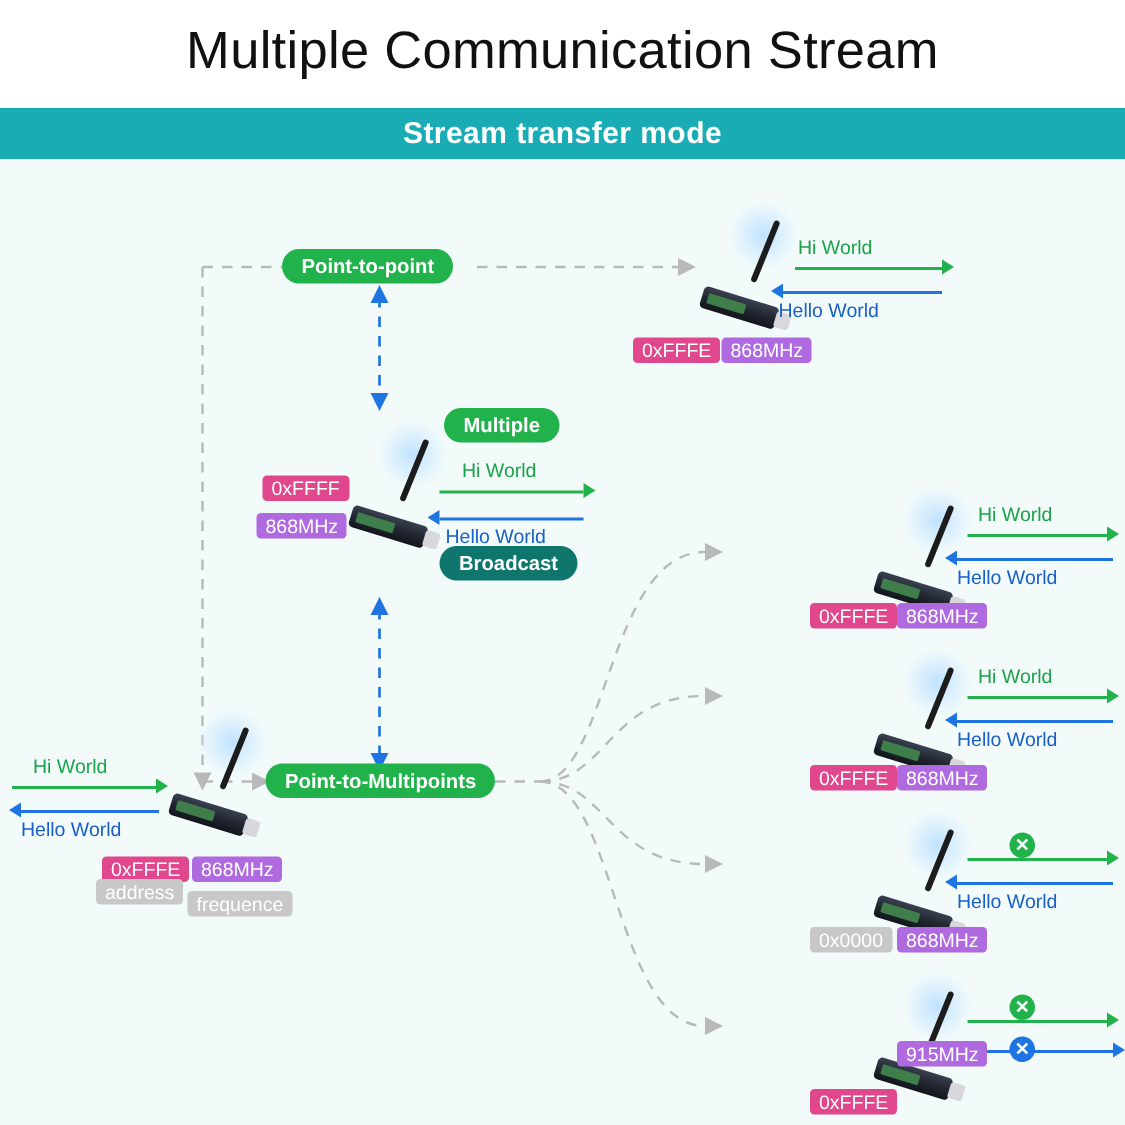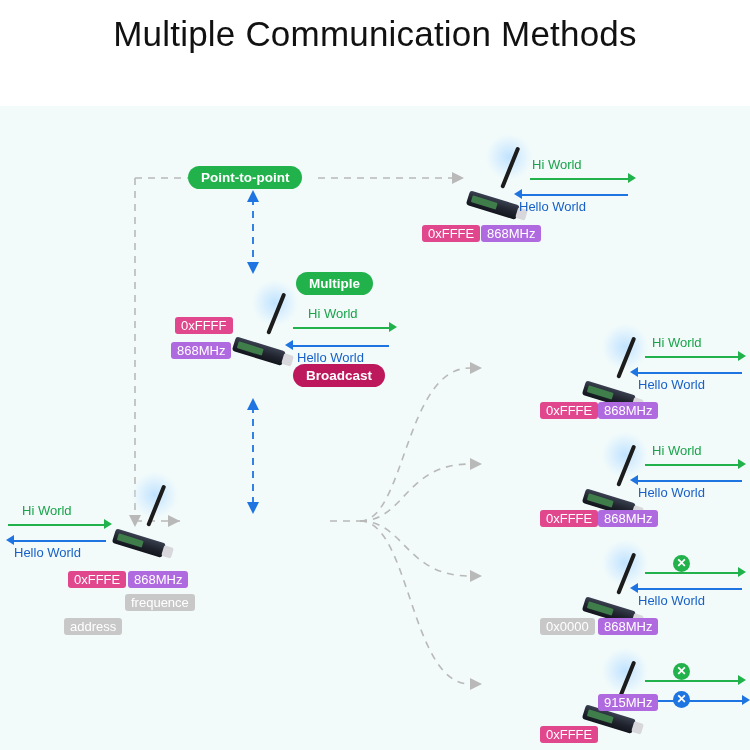--- a/index.html
+++ b/index.html
@@ -44,21 +44,21 @@
     color:#fff;
     font-size:13.5px;
     font-weight:bold;
     text-align:center;
     white-space:nowrap;
     padding:4px 13px;
     line-height:15px;
     box-sizing:border-box;
   }
   .pill.green{background:#22b24c;}
-  .pill.blue{background:#be185d;}
+  .pill.blue{background:#0f766e;}
 
   
   .tag{
     position:absolute;
     font-size:13px;
     color:#ffffff;
     padding:2px 6px;
     border-radius:3px;
     white-space:nowrap;
     line-height:13px;
@@ -122,22 +122,25 @@
     background:#d8d8dc;border-radius:2px;
   }
 
   svg.flow{position:absolute;left:0;top:0;width:750px;height:644px;}
 </style>
 </head>
 <body>
 
 <div class="page">
 
-  <div class="title">Multiple Communication Methods</div>
-
+  <div class="title">Multiple Communication Stream</div>
+
+  <div class="subbar">
+    <span>Stream transfer mode</span>
+  </div>
 
   <div class="canvas">
 
     <svg class="flow" viewBox="0 0 750 644">
       <g fill="none" stroke="#b9b9b9" stroke-width="1.6" stroke-dasharray="7,6">
 
         <path d="M135,72 L135,415"></path>
         <path d="M135,72 L188,72"></path>
         <path d="M135,415 L180,415"></path>
 
@@ -167,20 +170,21 @@
         <polygon points="247,96 253,84 259,96"></polygon>
         <polygon points="247,156 253,168 259,156"></polygon>
         <polygon points="247,304 253,292 259,304"></polygon>
         <polygon points="247,396 253,408 259,396"></polygon>
       </g>
     </svg>
 
     <div class="pill green" style="left:188px;top:60px;text-align:right;">Point-to-point</div>
     <div class="pill green" style="left:296px;top:166px;">Multiple</div>
     <div class="pill blue" style="left:293px;top:258px;">Broadcast</div>
+    <div class="pill green" style="left:177px;top:403px;">Point-to-Multipoints</div>
 
     <div class="device" style="left:462px;top:32px;">
       <div class="glow"></div>
       <div class="ant" style="left:38px;top:6px;transform:rotate(22deg);"></div>
       <div class="body" style="left:6px;top:52px;transform:rotate(17deg);"></div>
     </div>
     <div class="lbl green" style="left:532px;top:52px;">Hi World</div>
     <div class="aline green" style="left:530px;top:72px;width:98px;"></div>
     <div class="ahead green-r" style="left:628px;top:67px;"></div>
     <div class="aline blue" style="left:522px;top:88px;width:106px;"></div>
@@ -209,21 +213,21 @@
       <div class="body" style="left:6px;top:52px;transform:rotate(17deg);"></div>
     </div>
     <div class="lbl green" style="left:22px;top:398px;">Hi World</div>
     <div class="aline green" style="left:8px;top:418px;width:96px;"></div>
     <div class="ahead green-r" style="left:104px;top:413px;"></div>
     <div class="aline blue" style="left:14px;top:434px;width:92px;"></div>
     <div class="ahead blue-l" style="left:6px;top:429px;"></div>
     <div class="lbl blue" style="left:14px;top:440px;">Hello World</div>
     <div class="tag darkpink" style="left:68px;top:465px;">0xFFFE</div>
     <div class="tag purple" style="left:128px;top:465px;">868MHz</div>
-    <div class="tag gray" style="left:64px;top:512px;">address</div>
+    <div class="tag gray" style="left:64px;top:480px;">address</div>
     <div class="tag gray" style="left:125px;top:488px;">frequence</div>
 
     <div class="device" style="left:578px;top:222px;">
       <div class="glow"></div>
       <div class="ant" style="left:38px;top:6px;transform:rotate(22deg);"></div>
       <div class="body" style="left:6px;top:52px;transform:rotate(17deg);"></div>
     </div>
     <div class="lbl green" style="left:652px;top:230px;">Hi World</div>
     <div class="aline green" style="left:645px;top:250px;width:97px;"></div>
     <div class="ahead green-r" style="left:738px;top:245px;"></div>

